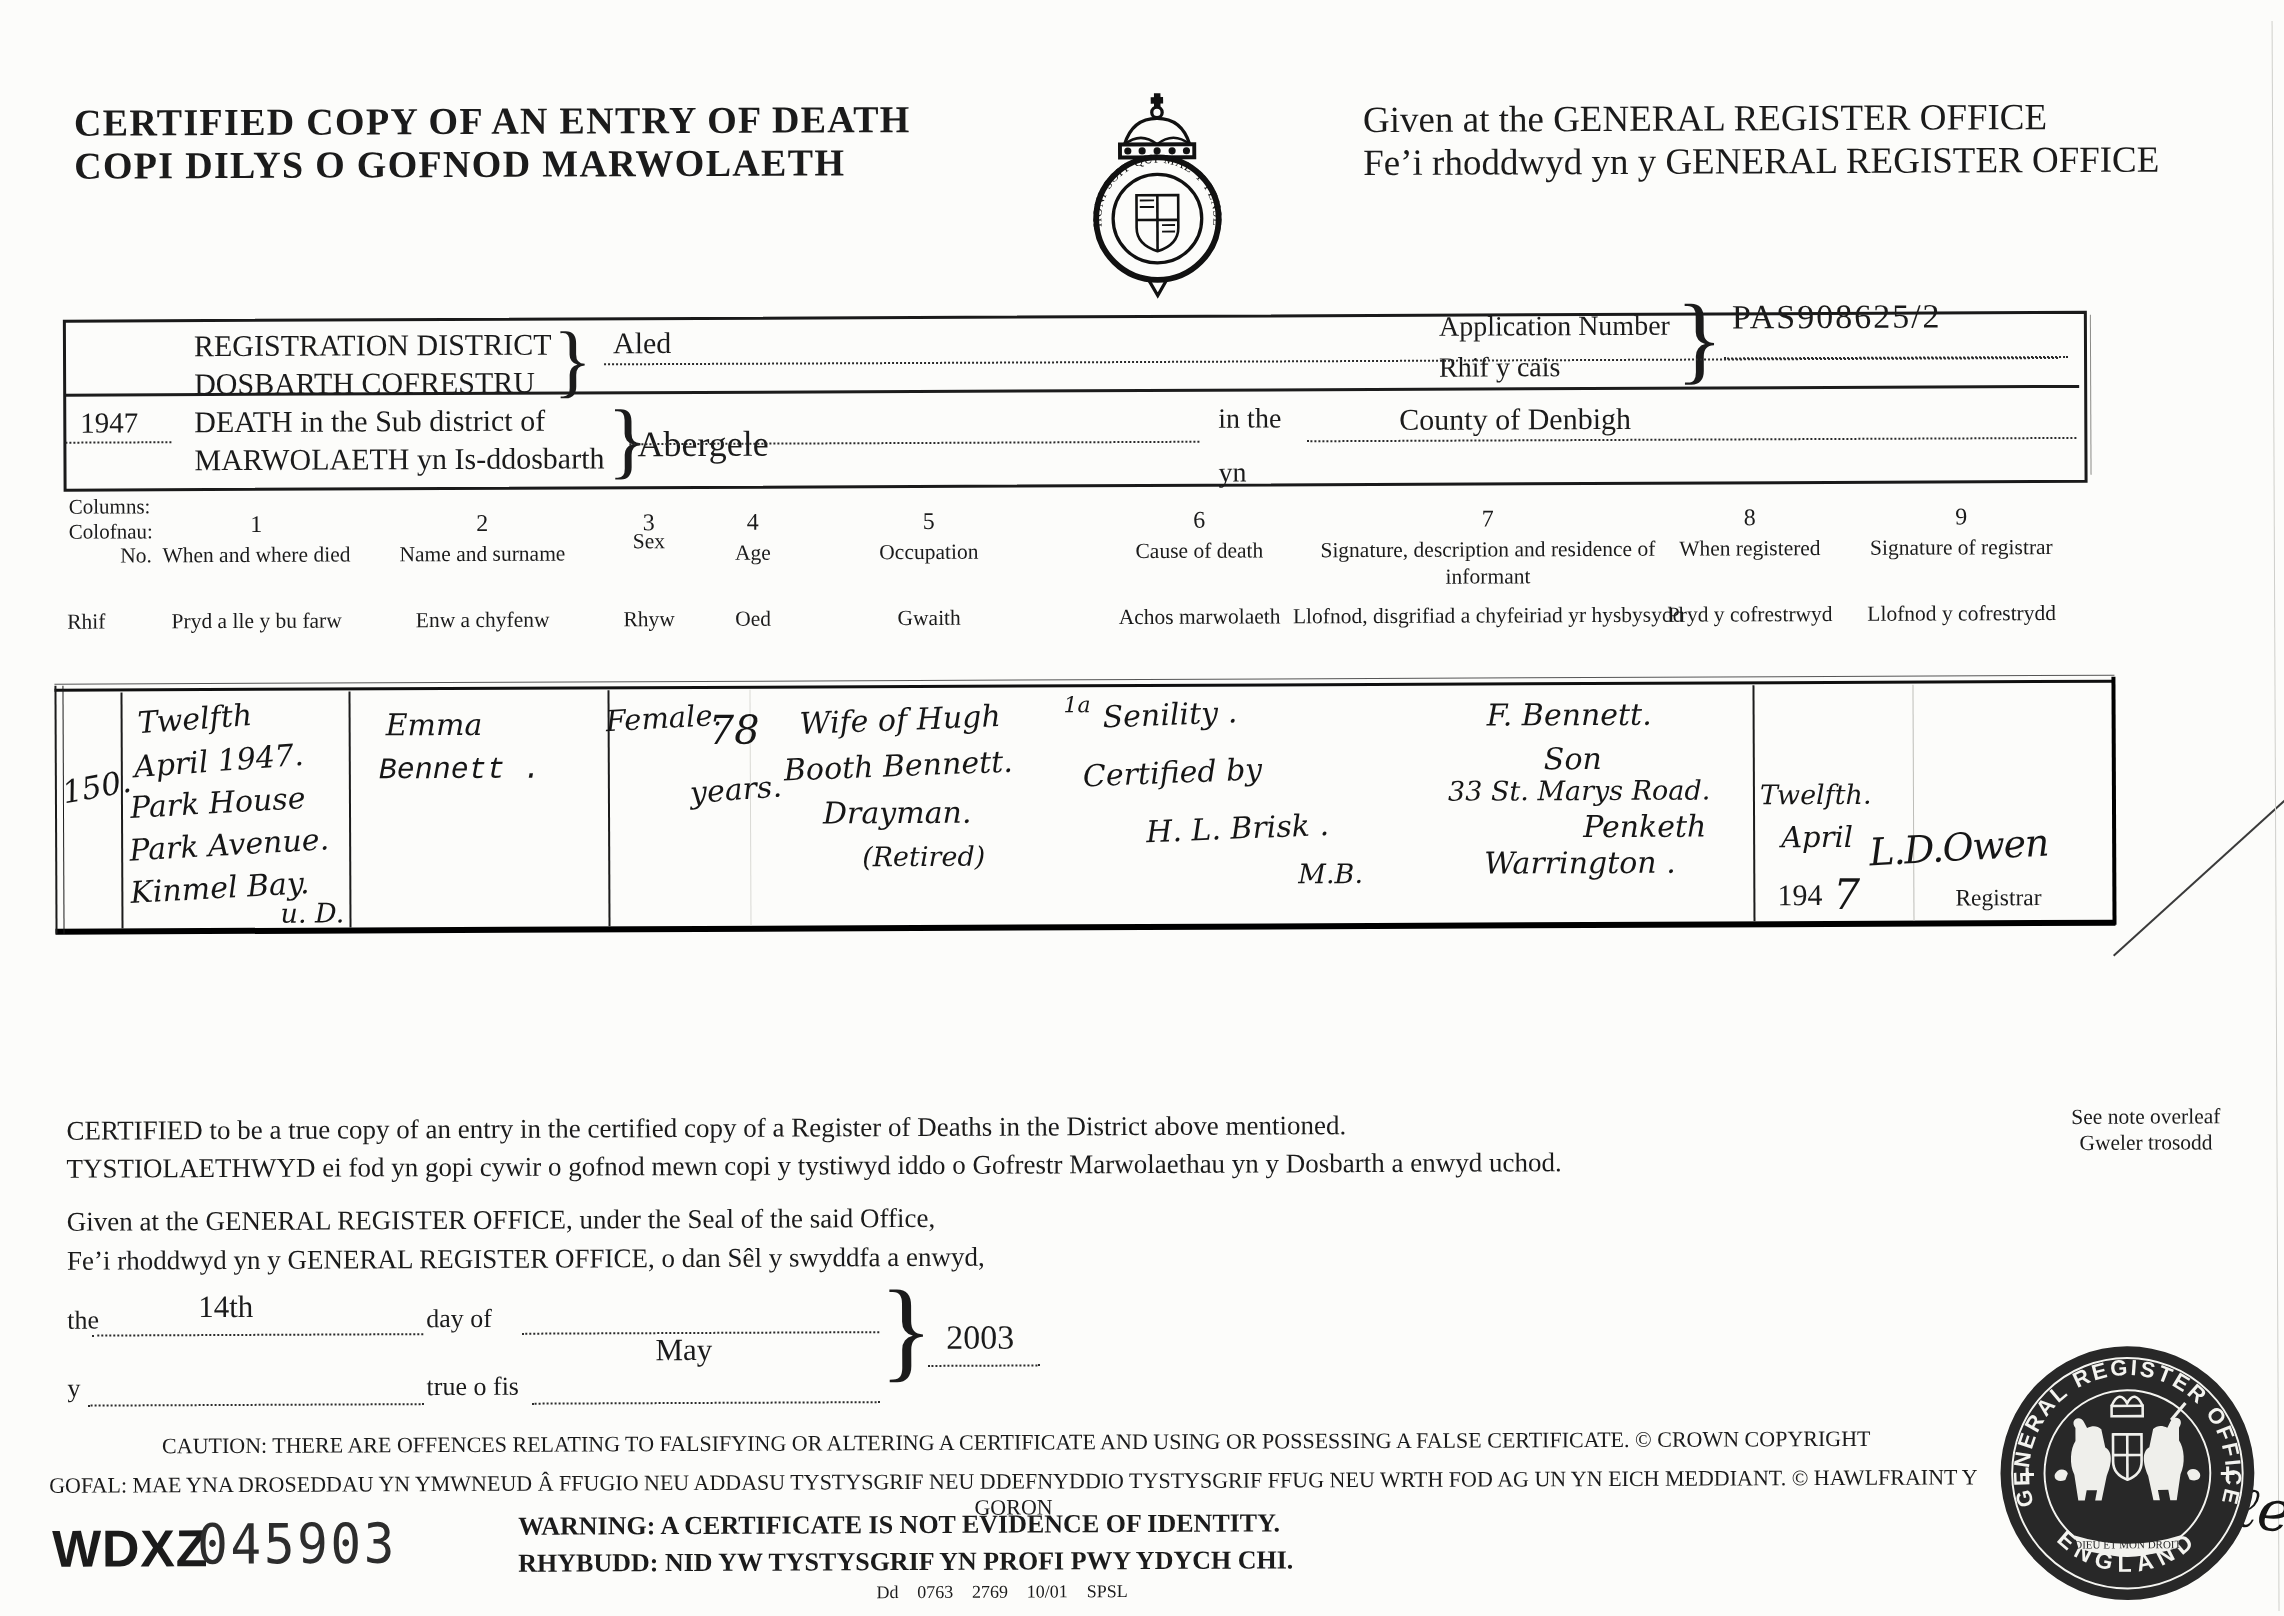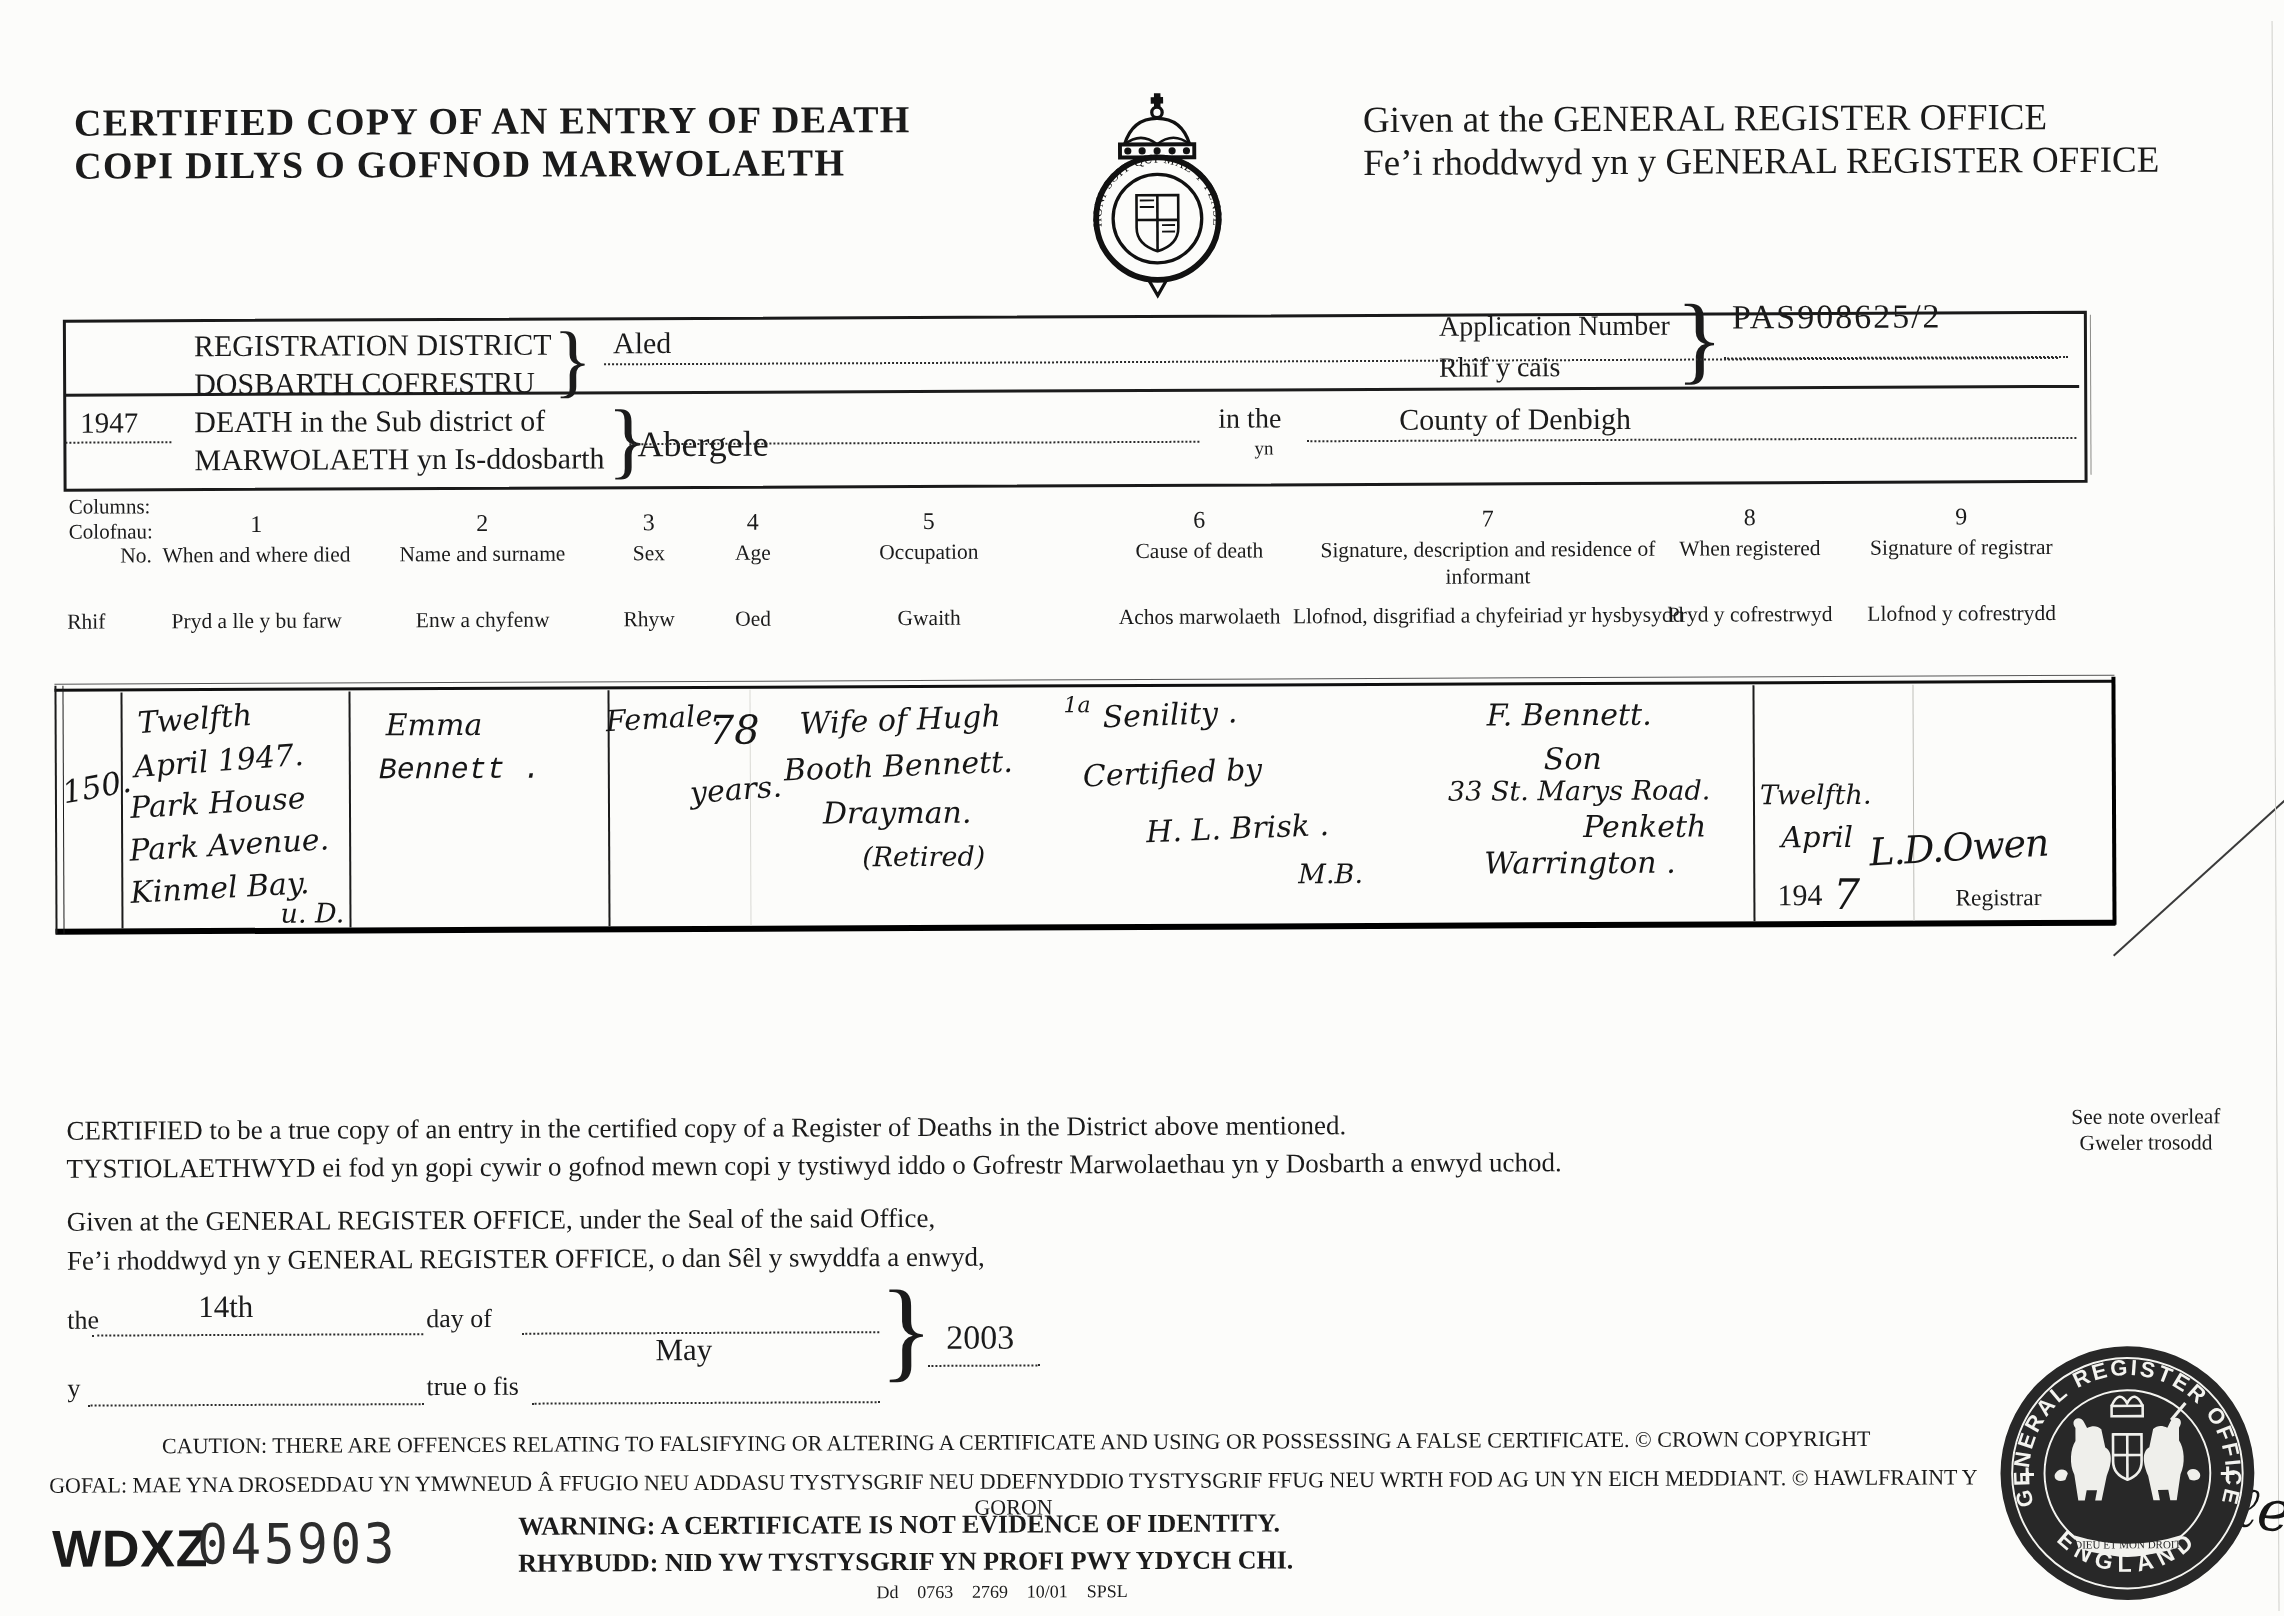--- a/index.html
+++ b/index.html
@@ -79,41 +79,41 @@
   <div class="dot" style="left:606px;top:361px;width:1454px;"></div>
 
   <div class="abs serif" style="left:82px;top:402px;font-size:29px;">1947</div>
   <div class="dot" style="left:67px;top:437px;width:106px;"></div>
   <div class="abs serif" style="left:196px;top:401px;font-size:30px;">DEATH in the Sub district of</div>
   <div class="abs serif" style="left:196px;top:439px;font-size:30px;">MARWOLAETH yn Is-ddosbarth</div>
   <div class="abs bracket" style="left:609px;top:395px;font-size:85px;">}</div>
   <div class="abs serif" style="left:639px;top:421px;font-size:36px;">Abergele</div>
   <div class="dot" style="left:631px;top:441px;width:570px;"></div>
   <div class="abs serif" style="left:1220px;top:403px;font-size:28px;">in the</div>
-  <div class="abs serif" style="left:1220px;top:438px;font-size:19px;margin-left:36px;">yn</div>
+  <div class="abs serif" style="left:1220px;top:457px;font-size:28px;">yn</div>
   <div class="abs serif" style="left:1401px;top:404px;font-size:30px;">County of Denbigh</div>
   <div class="dot" style="left:1309px;top:441px;width:769px;"></div>
 
   <div class="abs serif" style="left:70px;top:490px;font-size:21px;">Columns:</div>
   <div class="abs serif" style="left:70px;top:515px;font-size:21px;">Colofnau:</div>
 
   <div class="colnum" style="left:114px;top:507px;width:287px;">1</div>
   <div class="colnum" style="left:353px;top:507px;width:261px;">2</div>
   <div class="colnum" style="left:598px;top:507px;width:104px;">3</div>
   <div class="colnum" style="left:702px;top:507px;width:104px;">4</div>
   <div class="colnum" style="left:832px;top:507px;width:196px;">5</div>
   <div class="colnum" style="left:1070px;top:507px;width:261px;">6</div>
   <div class="colnum" style="left:1287px;top:507px;width:404px;">7</div>
   <div class="colnum" style="left:1653px;top:507px;width:196px;">8</div>
   <div class="colnum" style="left:1832px;top:507px;width:261px;">9</div>
 
   <div class="colhead" style="left:68px;top:538px;width:85px;text-align:right;">No.</div>
   <div class="colhead" style="left:114px;top:538px;width:287px;">When and where died</div>
   <div class="colhead" style="left:353px;top:538px;width:261px;">Name and surname</div>
-  <div class="colhead" style="left:598px;top:538px;width:104px;">Sex</div>
+  <div class="colhead" style="left:598px;top:526px;width:104px;">Sex</div>
   <div class="colhead" style="left:702px;top:538px;width:104px;">Age</div>
   <div class="colhead" style="left:832px;top:538px;width:196px;">Occupation</div>
   <div class="colhead" style="left:1070px;top:538px;width:261px;">Cause of death</div>
   <div class="colhead" style="left:1287px;top:538px;width:404px;">Signature, description and residence of informant</div>
   <div class="colhead" style="left:1653px;top:538px;width:196px;">When registered</div>
   <div class="colhead" style="left:1832px;top:538px;width:261px;">Signature of registrar</div>
 
   <div class="colhead" style="left:68px;top:604px;width:85px;text-align:left;">Rhif</div>
   <div class="colhead" style="left:114px;top:604px;width:287px;">Pryd a lle y bu farw</div>
   <div class="colhead" style="left:353px;top:604px;width:261px;">Enw a chyfenw</div>

